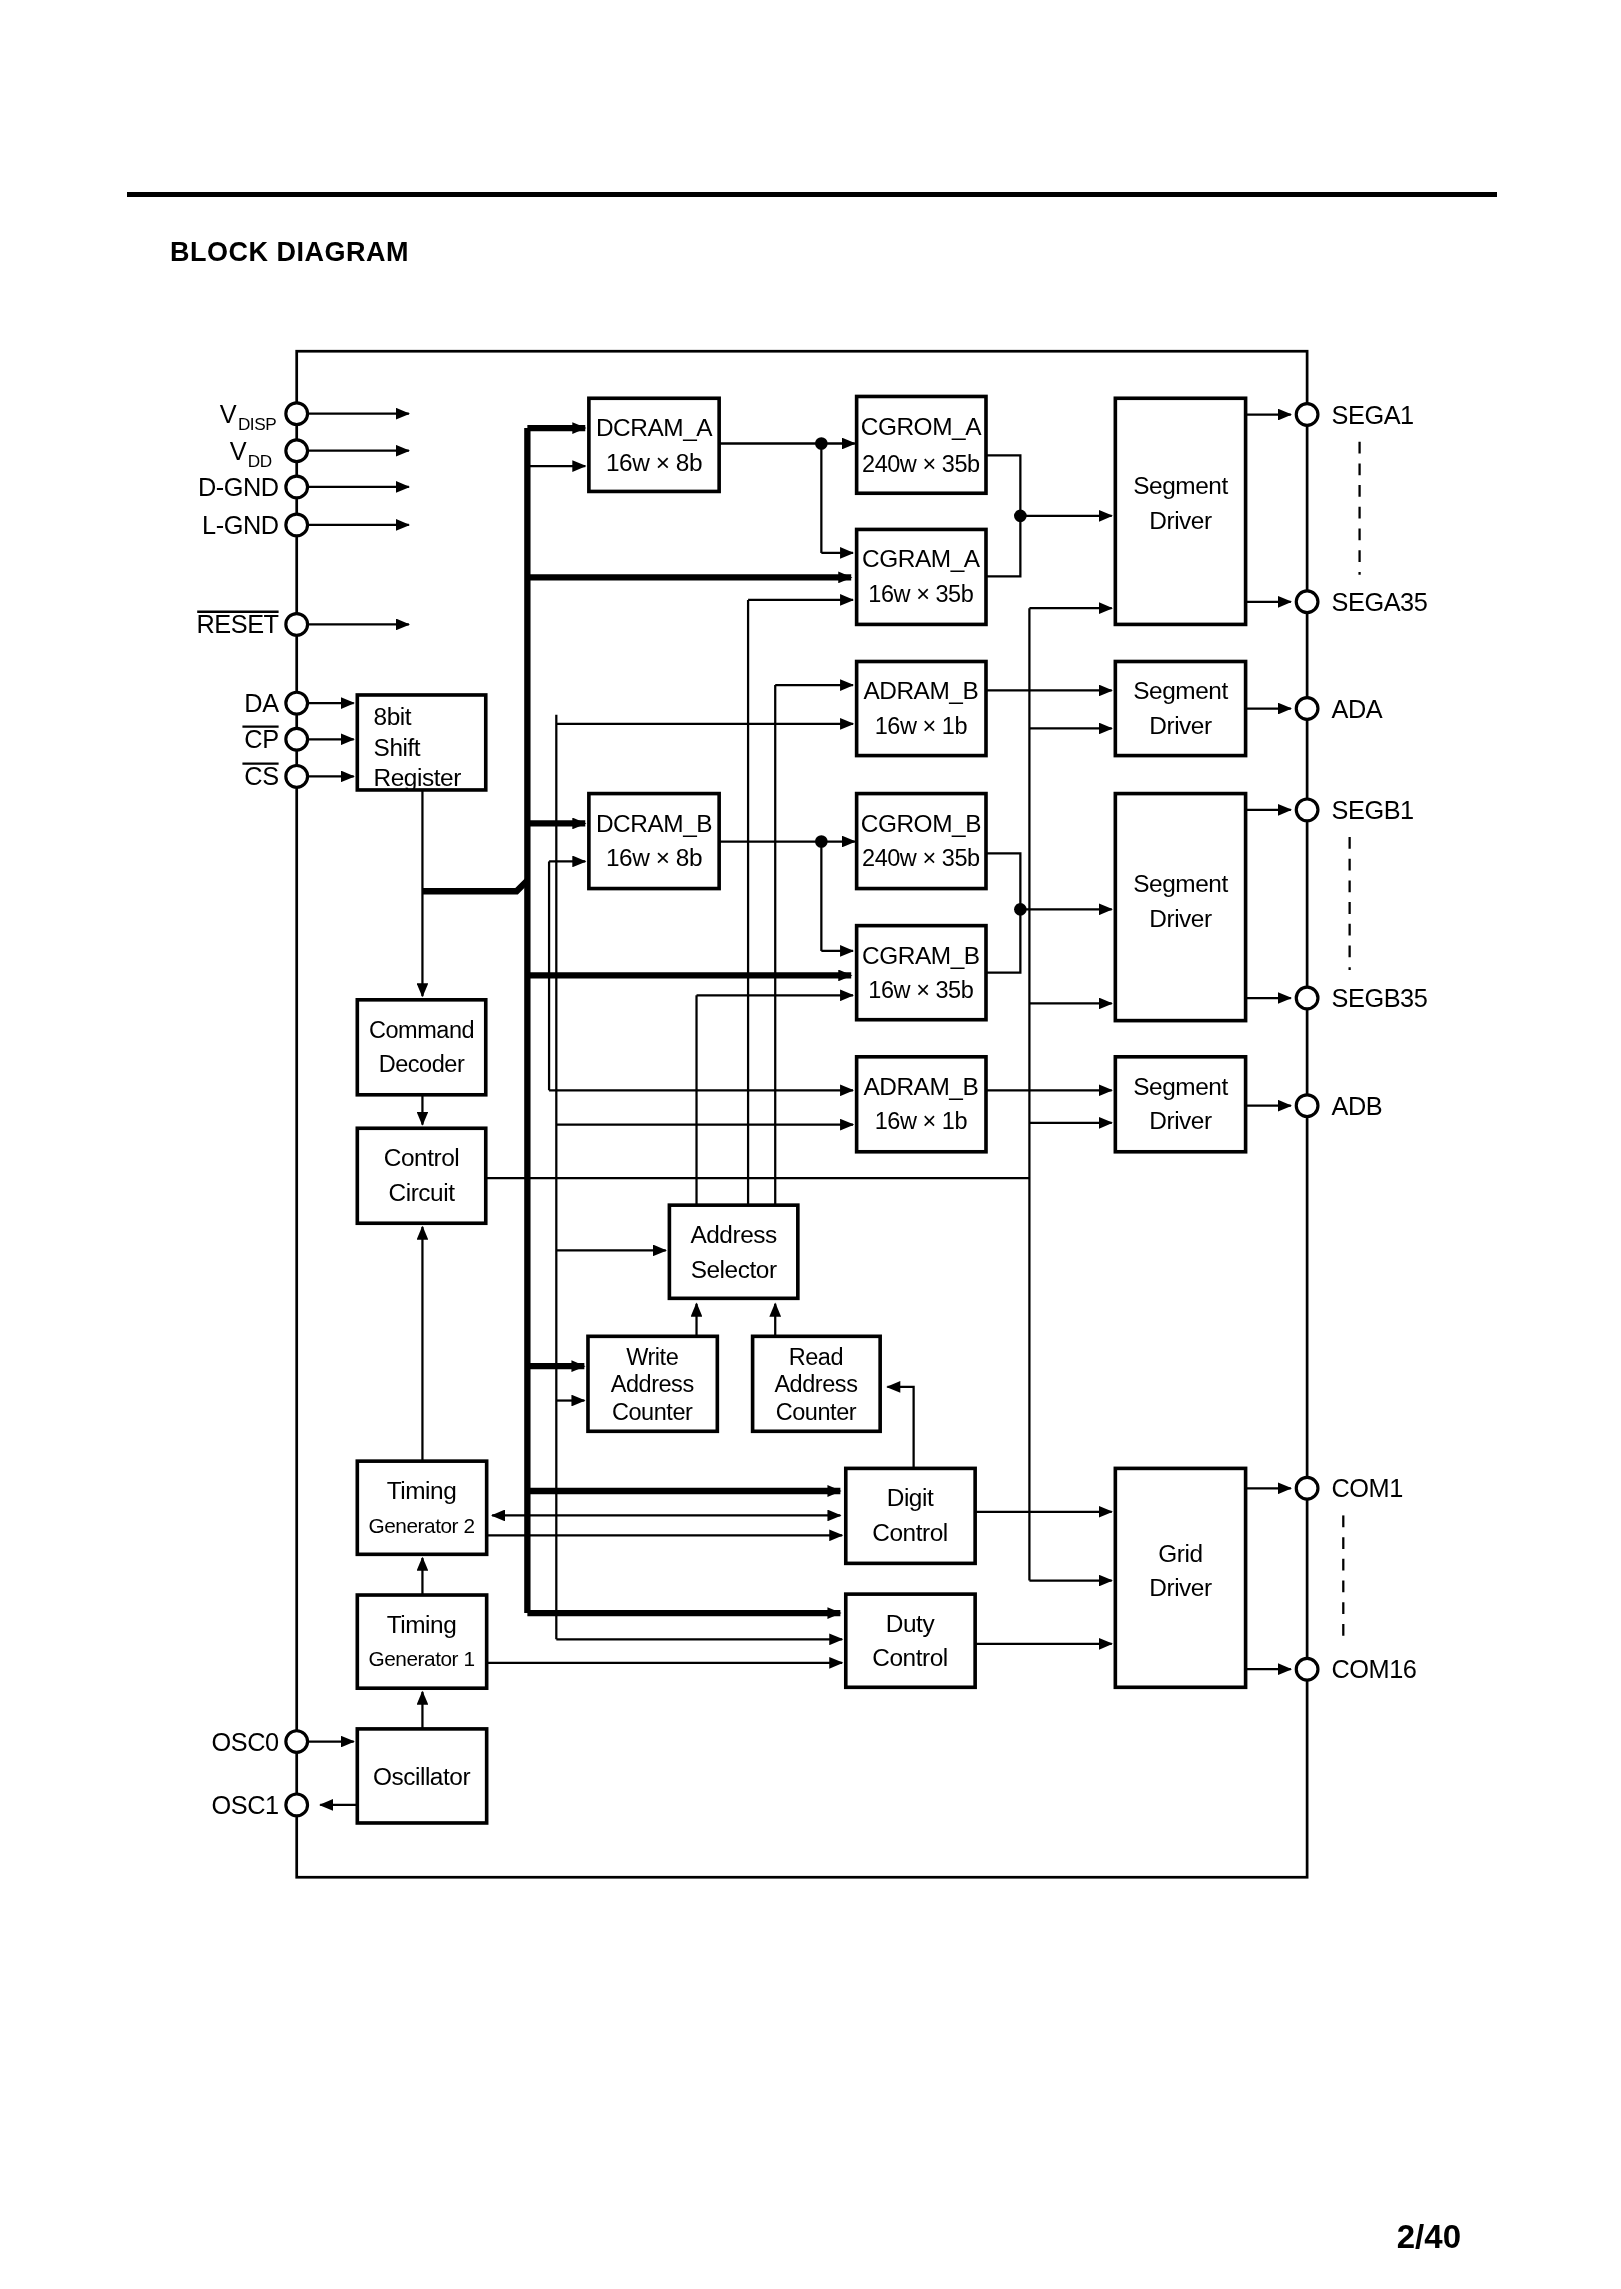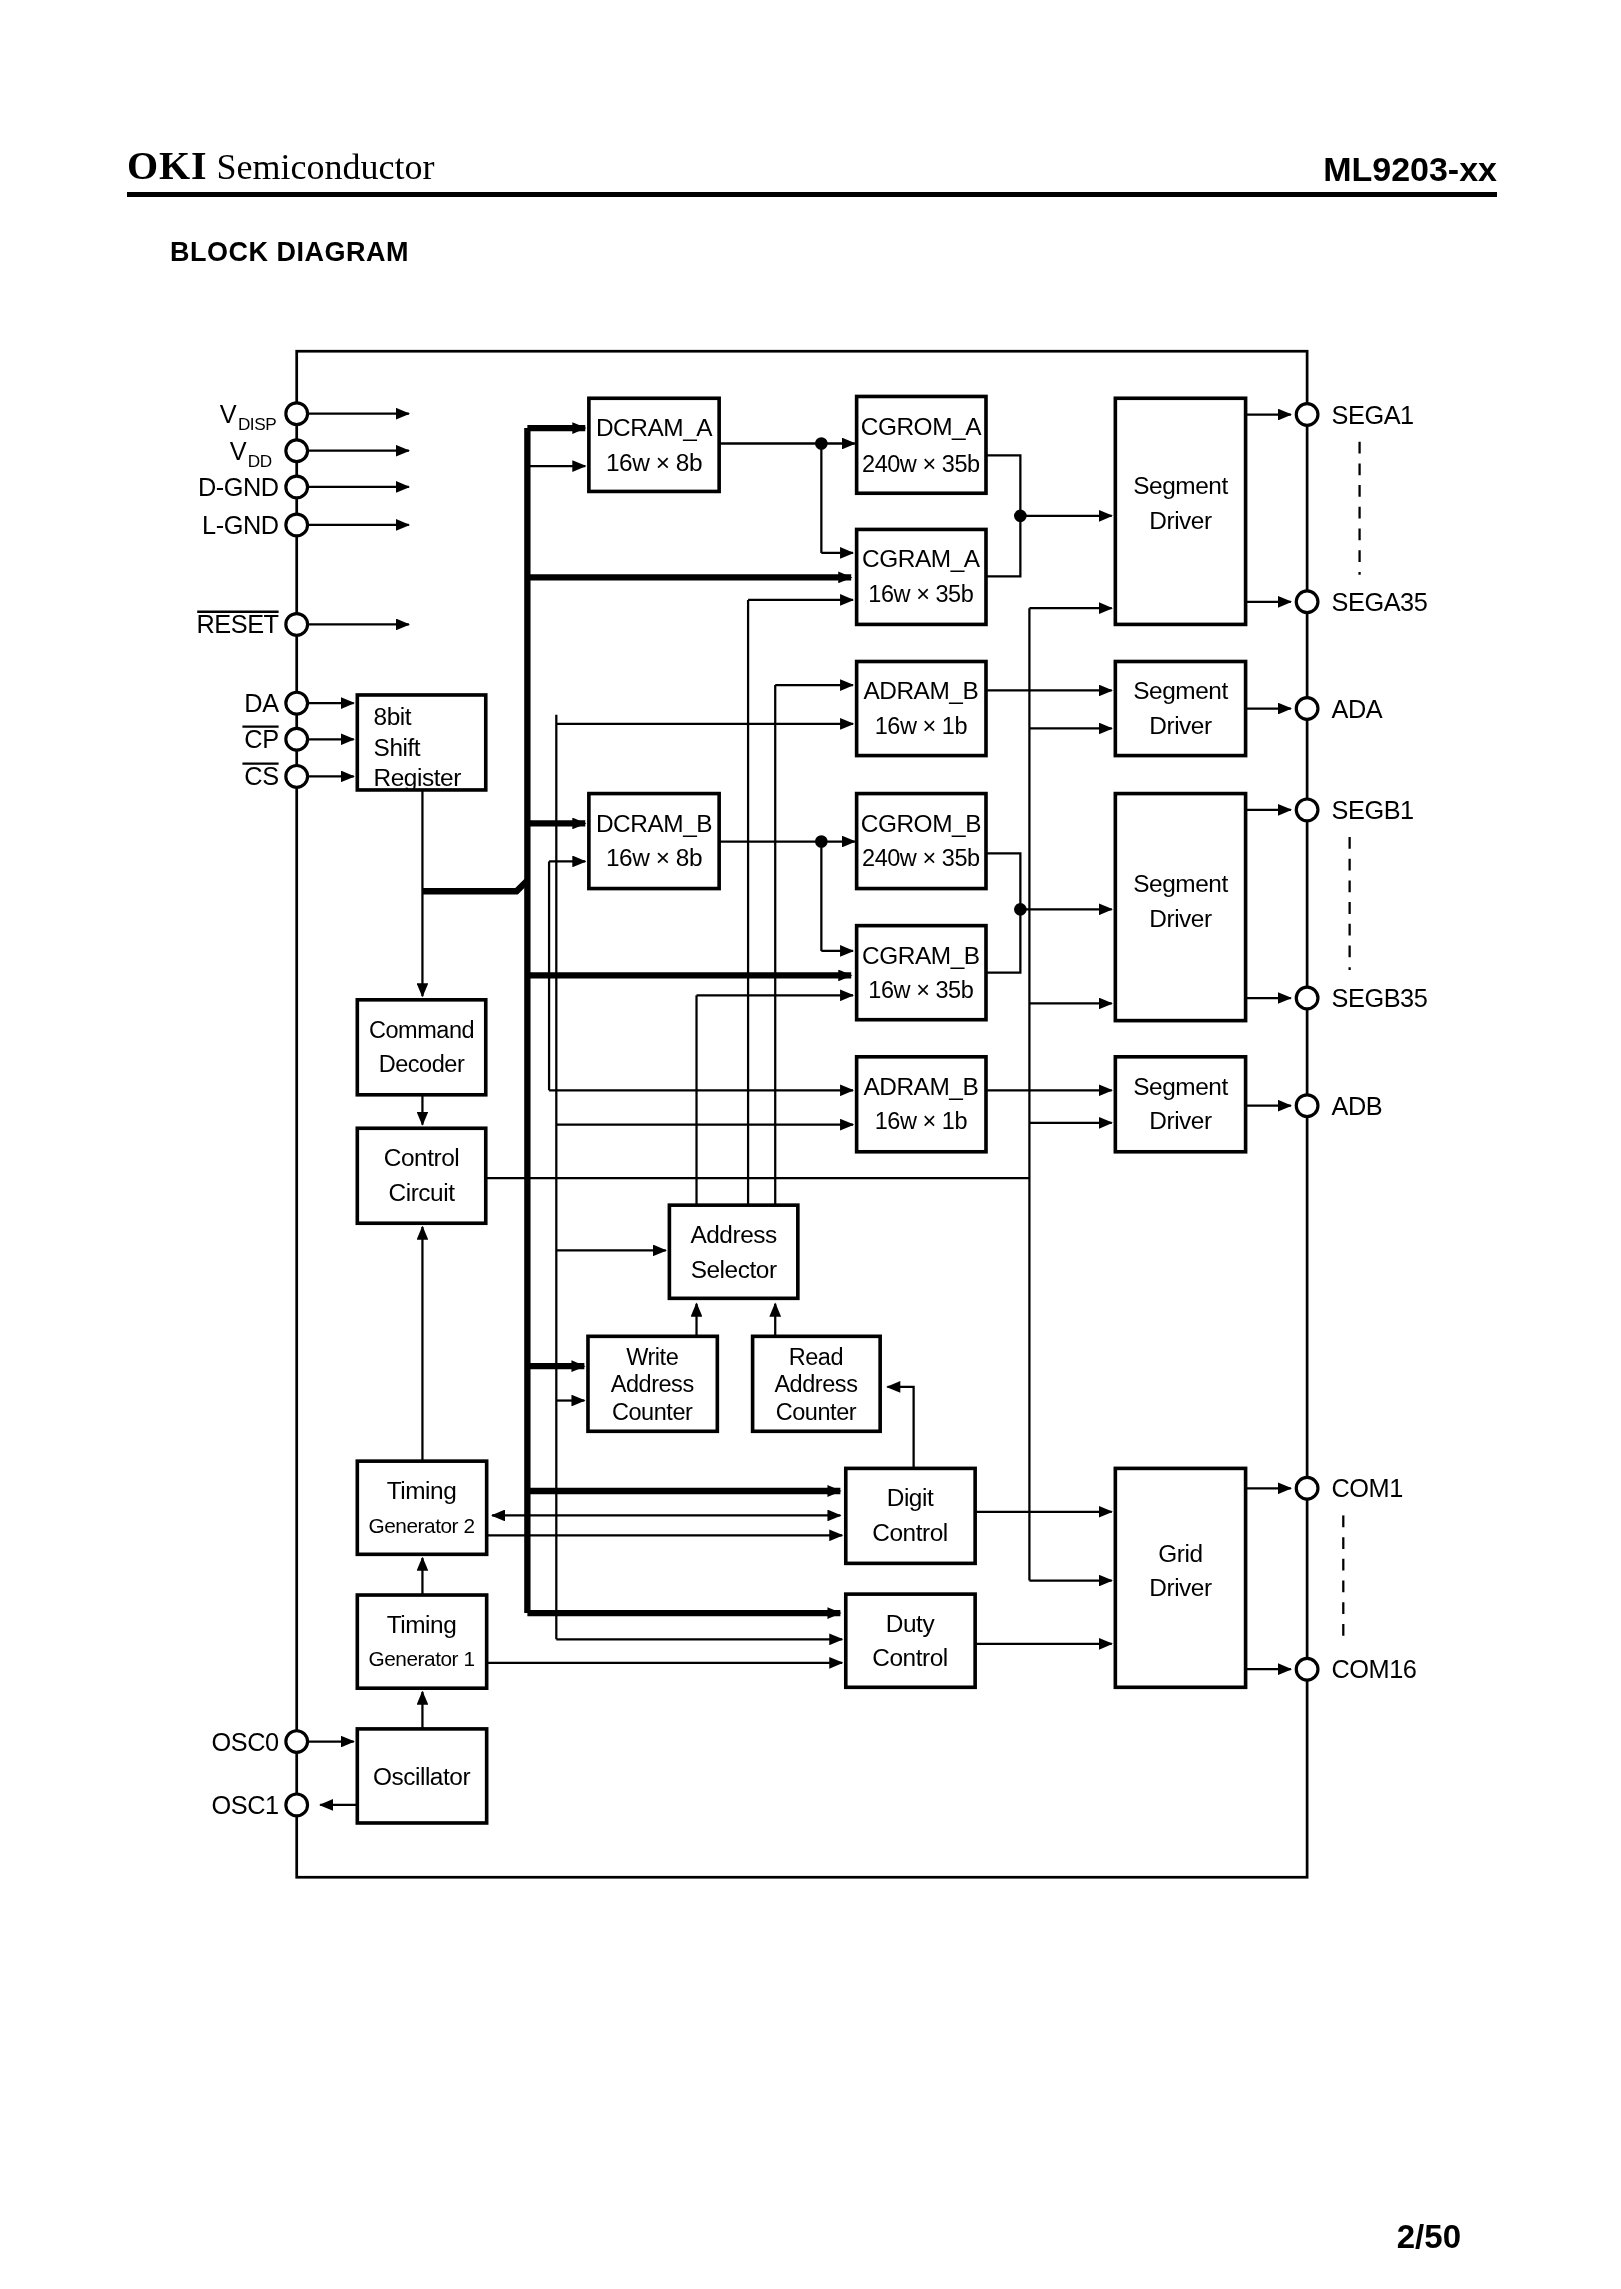--- a/index.html
+++ b/index.html
@@ -25,26 +25,20 @@
   .dash{stroke:#000;stroke-width:2.5;fill:none;stroke-dasharray:13 11;}
   .pin{fill:#fff;stroke:#000;stroke-width:3.5;}
   .dot{fill:#000;stroke:none;}
   .ol{stroke:#000;stroke-width:2.5;}
 </style>
 </head>
 <body>
 
 <div id="page">
 
-  <div id="hdr">
-    <div id="brand">
-      <span class="oki">OKI</span><span class="semi">Semiconductor</span>
-    </div>
-    <div id="part">ML9203-xx</div>
-  </div>
   <div id="rule"></div>
   <div id="title">BLOCK DIAGRAM</div>
 
   <svg id="diag" width="1621" height="2290" viewBox="0 0 1792 2531">
     <defs>
       <marker id="arr" viewBox="0 0 12 10" refX="11" refY="5" markerWidth="16" markerHeight="13" orient="auto-start-reverse" markerUnits="userSpaceOnUse">
         <path d="M0,0 L12,5 L0,10 z" fill="#000"></path>
       </marker>
     </defs>
 
@@ -325,15 +319,15 @@
       <text class="bt pl" x="1472" y="675">SEGA35</text>
       <text class="bt pl" x="1472" y="793">ADA</text>
       <text class="bt pl" x="1472" y="905">SEGB1</text>
       <text class="bt pl" x="1472" y="1113">SEGB35</text>
       <text class="bt pl" x="1472" y="1232">ADB</text>
       <text class="bt pl" x="1472" y="1655">COM1</text>
       <text class="bt pl" x="1472" y="1855">COM16</text>
     </g>
   </svg>
 
-  <div id="footer">2/50</div>
+  <div id="footer">2/40</div>
 </div>
 
 
 </body></html>

